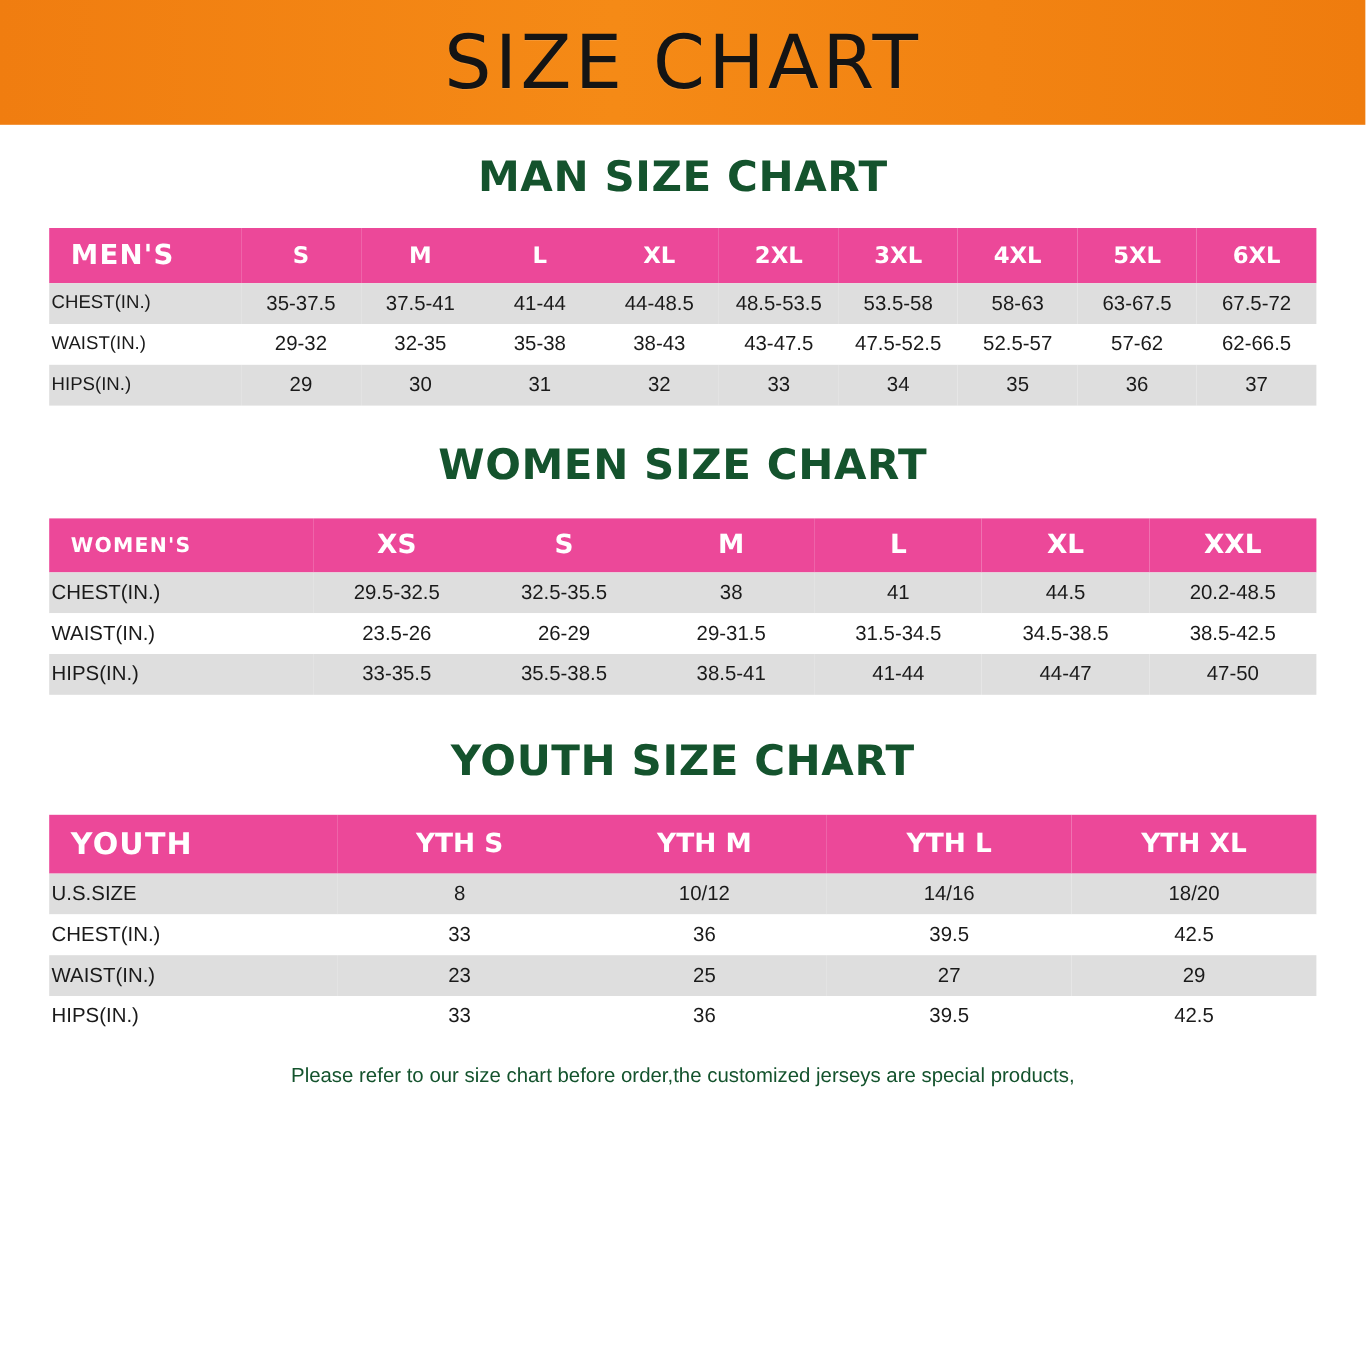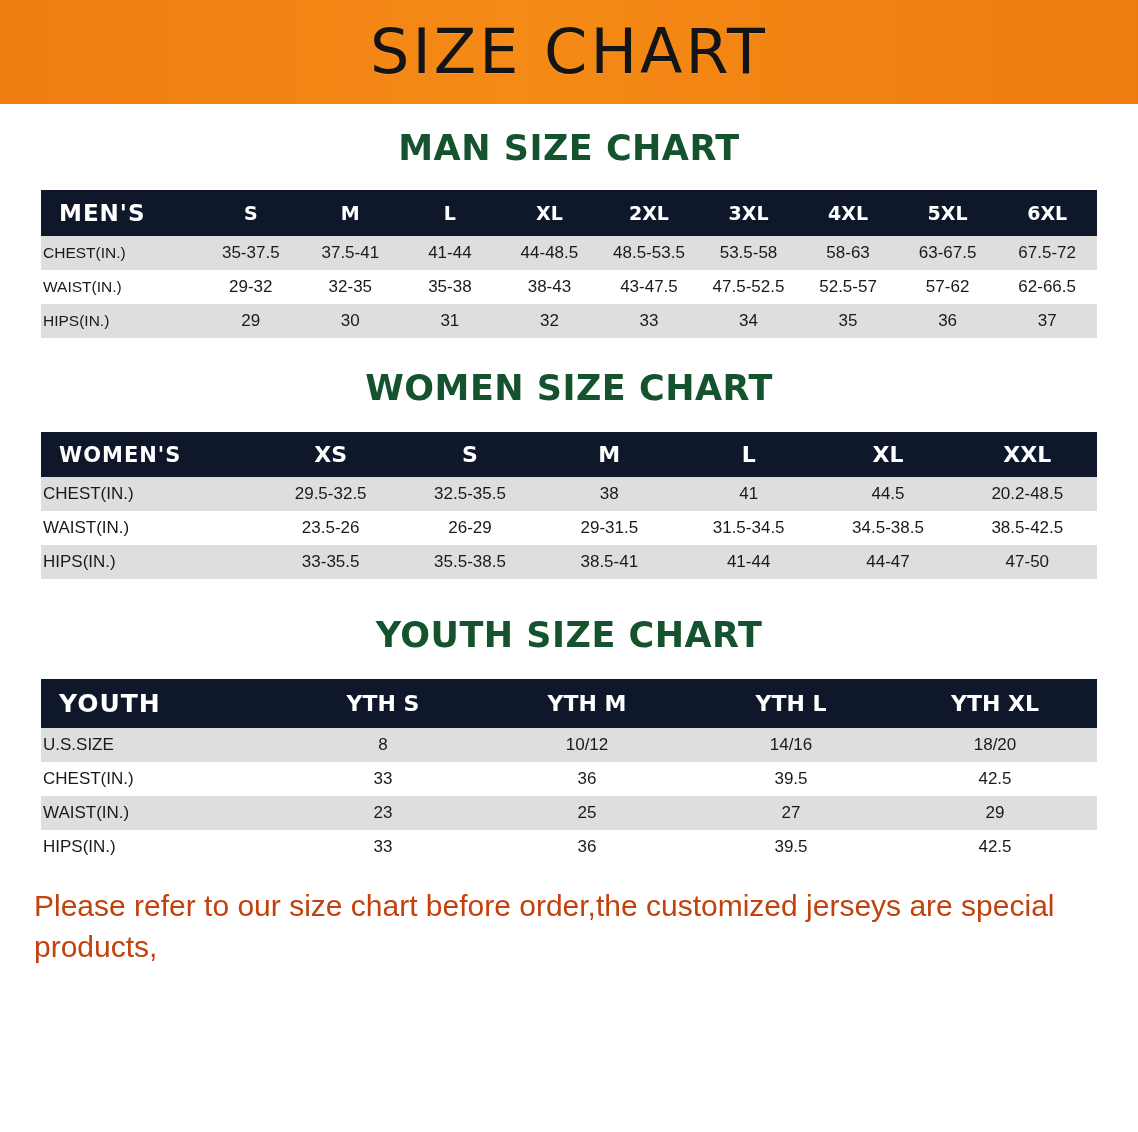--- a/index.html
+++ b/index.html
@@ -50,21 +50,21 @@
   
   .table-wrap {
     margin: 0 41px;
   }
   table {
     width: 100%;
     border-collapse: collapse;
     table-layout: fixed;
   }
   thead th {
-    background: #0f172a;
+    background: #ec4899;
     color: #ffffff;
     font-family: "DejaVu Sans", sans-serif;
     font-weight: 700;
     text-align: center;
     padding: 10px 2px;
     white-space: nowrap;
   }
   thead th.label-col {
     text-align: left;
     padding-left: 18px;
@@ -85,34 +85,35 @@
   tbody tr.plain td { background: #ffffff; }
 
   
   #men-table thead th { font-size: 19px; }
   #men-table thead th.label-col { font-size: 23px; }
   #men-table tbody td { font-size: 17px; }
   #men-table tbody td.label-col { font-size: 15.5px; }
 
   
   #women-table thead th { font-size: 22px; }
-  #women-table thead th.label-col { font-size: 21px; }
+  #women-table thead th.label-col { font-size: 17px; }
   #women-table tbody td { font-size: 17px; }
 
   
   #youth-table thead th { font-size: 22px; }
   #youth-table thead th.label-col { font-size: 25px; }
   #youth-table tbody td { font-size: 17px; }
 
   
   .note {
     margin: 22px 34px 0 34px;
-    color: #c2410c;
+    text-align: center;
+    color: #14532d;
     font-family: "Liberation Sans", sans-serif;
-    font-size: 30px;
+    font-size: 17px;
     line-height: 1.35;
   }
   .note span { display: block; }
 </style>
 </head>
 <body>
 
 <div class="banner">
   <div class="banner-title">SIZE CHART</div>
 </div>

